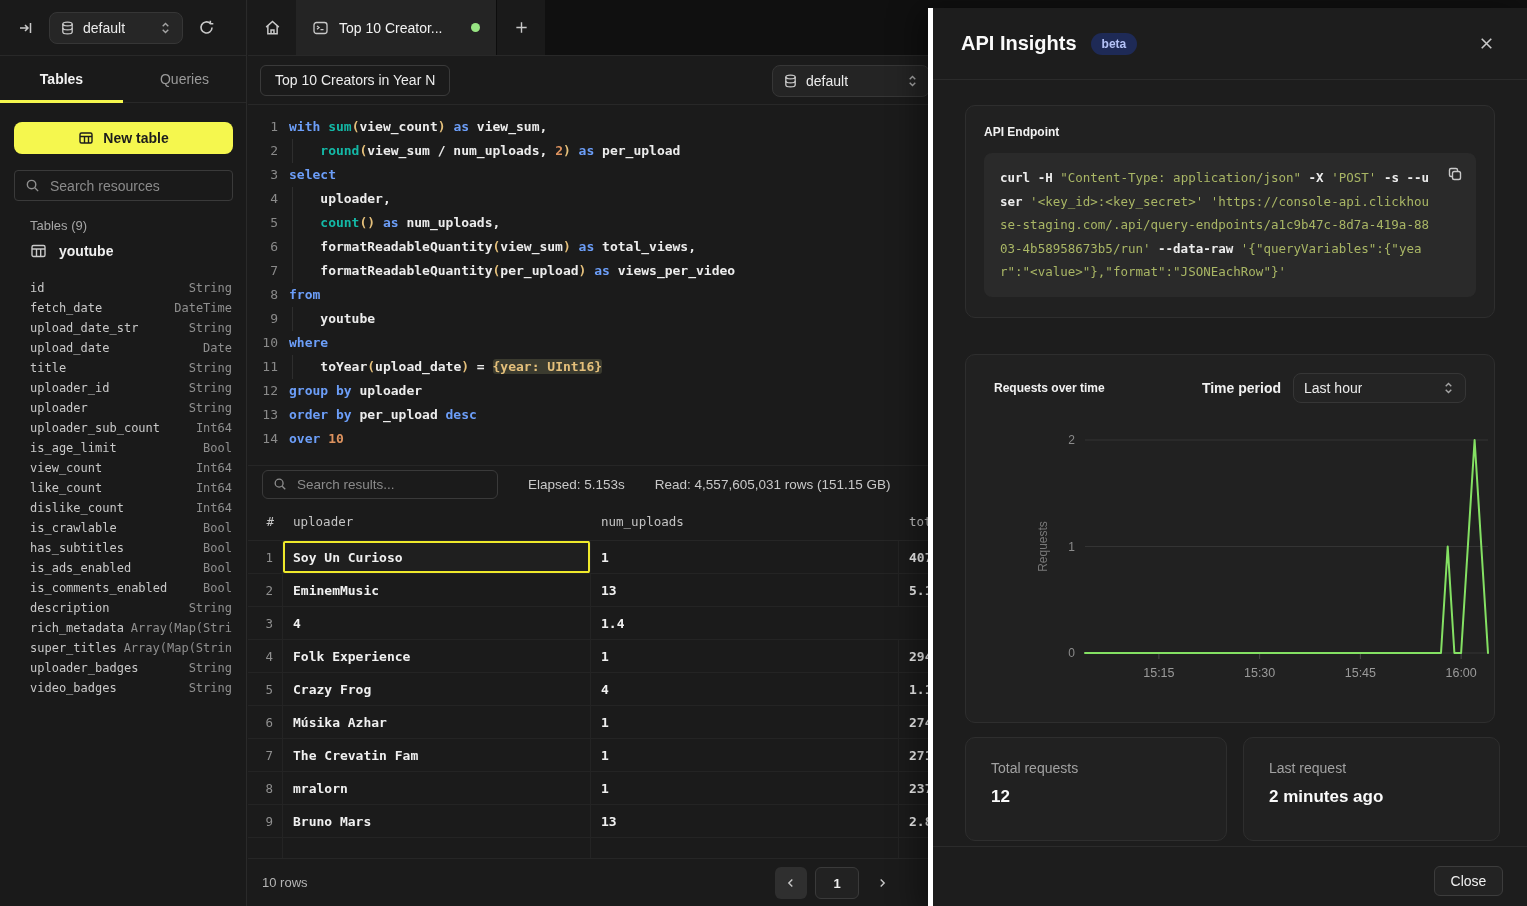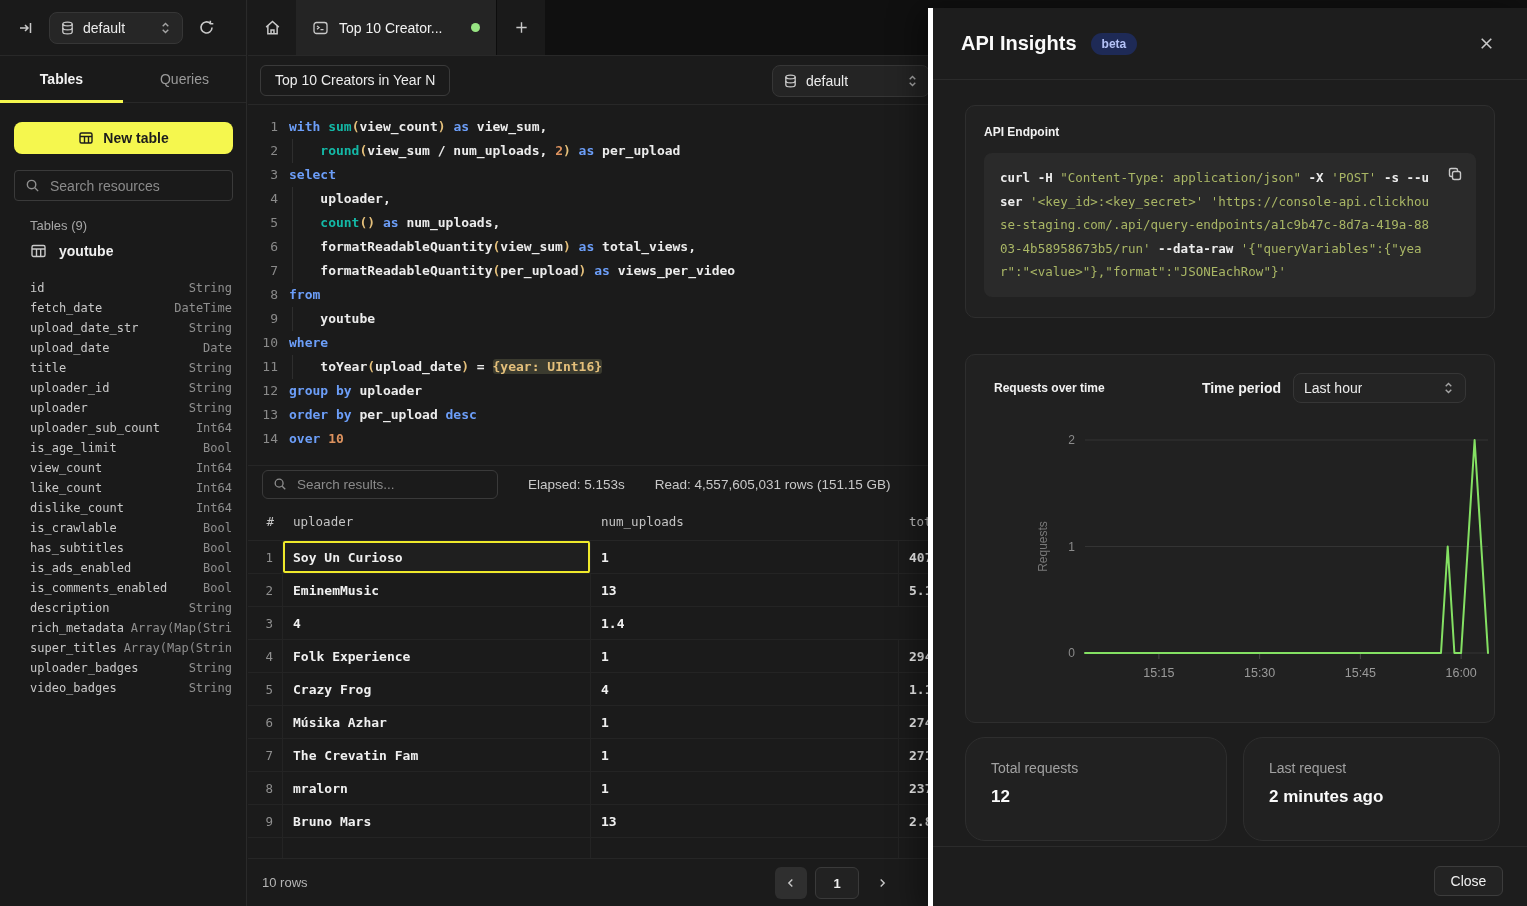--- a/index.html
+++ b/index.html
@@ -98,21 +98,21 @@
   .endpoint-card{top:97px;height:213px;padding:19px 18px;}
   .codeblock{position:relative;margin-top:14px;background:#2a2a2a;border-radius:8px;padding:13px 40px 13px 16px;
              font-family:"DejaVu Sans Mono",monospace;font-size:12.5px;line-height:23.5px;word-break:break-all;}
   .ck-w{color:#ededed;font-weight:700;}
   .ck-g{color:#a9b665;}
   .copy-btn{position:absolute;top:11px;right:11px;background:none;border:none;color:#9a9a9a;cursor:pointer;padding:2px;}
   .chart-card{top:338px;height:369px;padding:18px 28px;margin-top:8px;}
   .chart-head{display:flex;align-items:center;}
   .tp-label{margin-left:auto;margin-right:12px;font-weight:600;color:#f0f0f0;}
   .tp-select{width:173px;height:30px;background:#242424;}
-  .stat-card{position:absolute;top:729px;height:104px;background:#212121;border:1px solid #2e2e2e;border-radius:20px;padding:22px 25px;}
+  .stat-card{position:absolute;top:729px;height:104px;background:#212121;border:1px solid #2e2e2e;border-radius:10px;padding:22px 25px;}
   .stat-total{left:32px;width:262px;}
   .stat-last{left:310px;width:257px;}
   .stat-label{color:#a2a2a2;font-size:14px;}
   .stat-value{margin-top:11px;font-size:17px;font-weight:700;color:#fafafa;}
   .panel-footer{position:absolute;left:0;right:0;bottom:0;height:68px;border-top:1px solid #2b2b2b;
                 display:flex;align-items:center;justify-content:flex-end;padding:0 24px;}
   .close-btn{width:69px;height:30px;background:#232323;border:1px solid #3c3c3c;border-radius:6px;color:#f0f0f0;font-size:14px;cursor:pointer;font-family:Liberation Sans, sans-serif;}
 </style>
 </head>
 <body>

